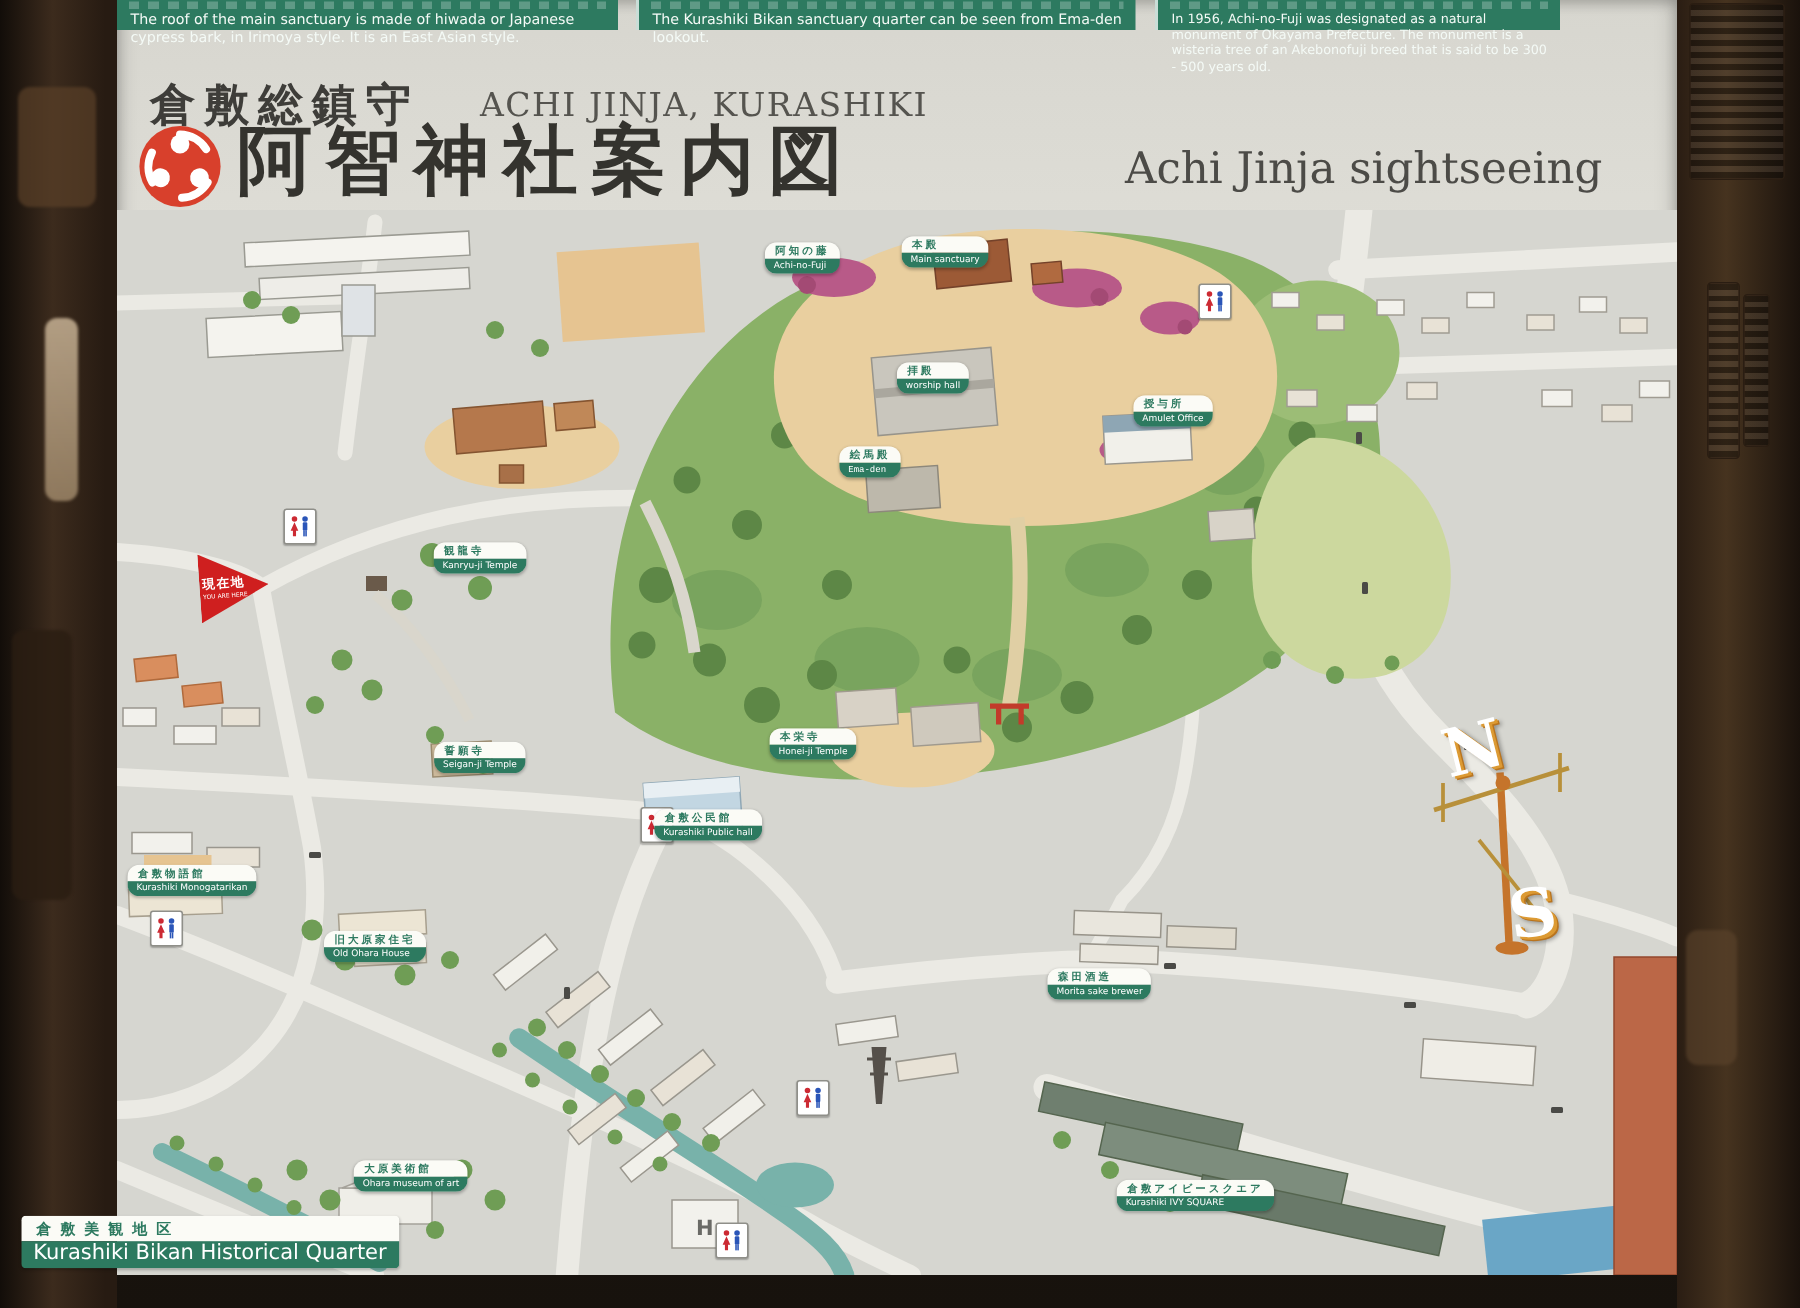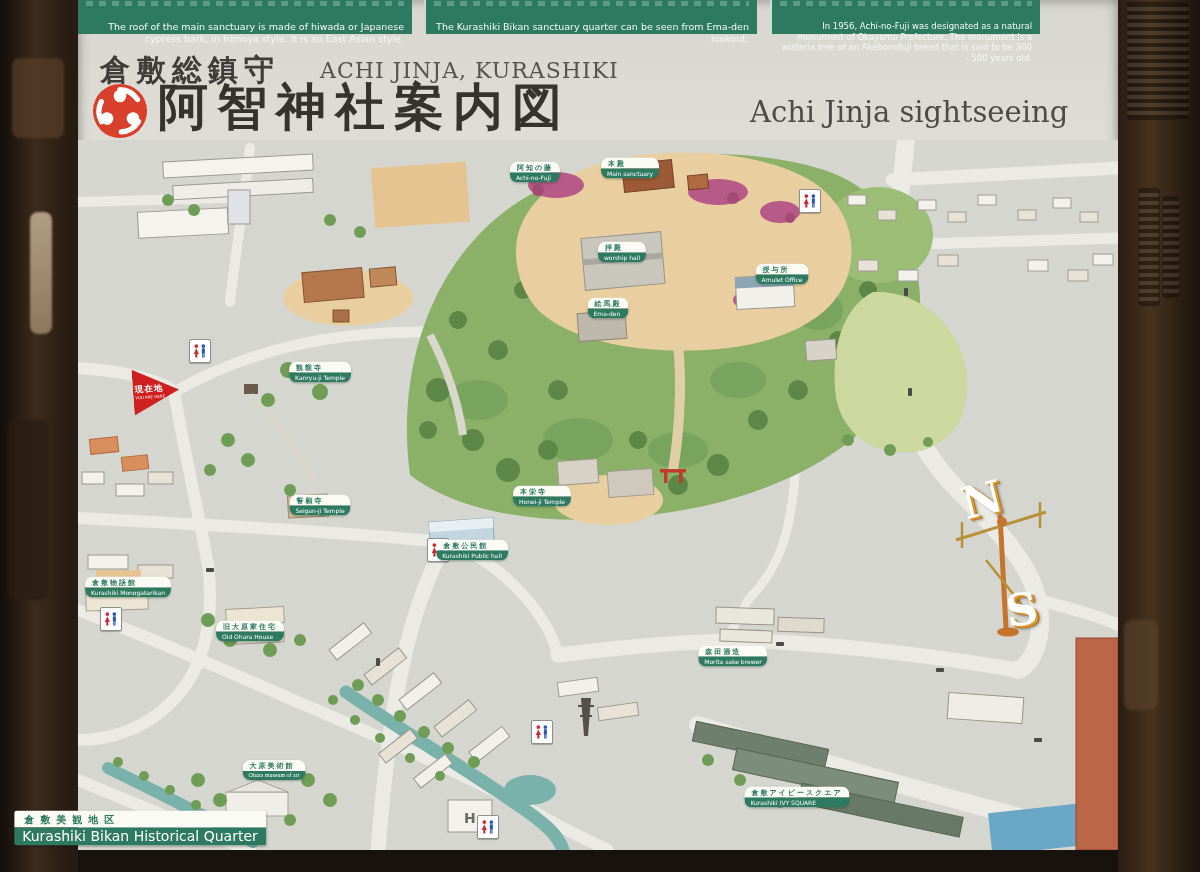--- a/index.html
+++ b/index.html
@@ -11,23 +11,23 @@
   .frame-left{left:0;width:78px;background:linear-gradient(90deg,#120d09,#3c2b1d 45%,#271b12 90%);}
   .frame-right{left:1118px;width:82px;background:linear-gradient(90deg,#2a1d13,#46331f 40%,#1a120c);}
   .wood-blotch{position:absolute;border-radius:8px;filter:blur(1px);}
   .plaque{position:absolute;background:linear-gradient(180deg,#5d4530,#4a3422);border:1px solid #2a1d12;border-radius:3px;
     background-image:repeating-linear-gradient(180deg,rgba(0,0,0,.35) 0 4px,rgba(255,255,255,.06) 4px 8px);}
   
   .sign{position:absolute;left:78px;top:0;width:1040px;height:850px;
     background:linear-gradient(180deg,#d7d6cf,#deddd6 18%,#dad9d2 70%,#d2d1ca);
     box-shadow:inset 0 -6px 14px rgba(0,0,0,.25), inset 0 3px 8px rgba(0,0,0,.18);}
   
-  .note{position:absolute;top:0;height:34px;background:#2d7a60;color:#f4faf6;
-    font-size:9.5px;line-height:1.25;padding:21px 8px 0 9px;box-sizing:border-box;
-    border-left:2px solid rgba(255,255,255,.75);text-align:right;}
+  .note{position:absolute;top:0;height:20px;background:#2d7a60;color:#f4faf6;
+    font-size:9.5px;line-height:1.25;padding:8px 8px 0 9px;box-sizing:border-box;
+    border-left:2px solid rgba(255,255,255,.75);}
   .note::before{content:"";position:absolute;left:8px;right:8px;top:1px;height:5px;
     background:repeating-linear-gradient(90deg,rgba(255,255,255,.4) 0 7px,transparent 7px 13px);opacity:.6;}
   .note1{left:0;width:334px;border-left:none;}
   .note2{left:346px;width:333px;}
   .note3{left:692px;width:270px;font-size:8.5px;}
   
   .t{position:absolute;color:#3a3935;}
   .t-honorific{left:22px;top:50px;font-size:30px;letter-spacing:6px;font-weight:700;color:#3e3d39;}
   .t-romaji{left:242px;top:58px;font-family:"DejaVu Serif",serif;font-size:22px;letter-spacing:1px;color:#55544f;}
   .t-main{left:80px;top:74px;font-family:"DejaVu Serif",serif;font-size:50px;font-weight:700;letter-spacing:9px;color:#34332e;}
@@ -395,21 +395,21 @@
           <span class="en">Achi-no-Fuji</span>
       </div>
       <div class="maplabel" style="left:552px;top:28px;">
         <span class="jp">本殿</span>
           <span class="en">Main sanctuary</span>
       </div>
       <div class="maplabel" style="left:544px;top:112px;">
         <span class="jp">拝殿</span>
           <span class="en">worship hall</span>
       </div>
-      <div class="maplabel" style="left:530px;top:168px;">
+      <div class="maplabel" style="left:502px;top:168px;font-family:Liberation Mono, monospace;">
         <span class="jp">絵馬殿</span>
           <span class="en">Ema-den</span>
       </div>
       <div class="maplabel" style="left:704px;top:134px;">
         <span class="jp">授与所</span>
           <span class="en">Amulet Office</span>
       </div>
       <div class="maplabel" style="left:242px;top:232px;">
         <span class="jp">観龍寺</span>
           <span class="en">Kanryu-ji Temple</span>
@@ -427,21 +427,21 @@
           <span class="en">Honei-ji Temple</span>
       </div>
       <div class="maplabel" style="left:50px;top:447px;">
         <span class="jp">倉敷物語館</span>
           <span class="en">Kurashiki Monogatarikan</span>
       </div>
       <div class="maplabel" style="left:172px;top:491px;">
         <span class="jp">旧大原家住宅</span>
           <span class="en">Old Ohara House</span>
       </div>
-      <div class="maplabel" style="left:196px;top:630px;font-family:Liberation Serif, serif;">
+      <div class="maplabel" style="left:196px;top:644px;">
         <span class="jp">大原美術館</span>
           <span class="en">Ohara museum of art</span>
       </div>
       <div class="maplabel" style="left:655px;top:516px;">
         <span class="jp">森田酒造</span>
           <span class="en">Morita sake brewer</span>
       </div>
       <div class="maplabel" style="left:719px;top:657px;">
         <span class="jp">倉敷アイビースクエア</span>
           <span class="en">Kurashiki IVY SQUARE</span>

